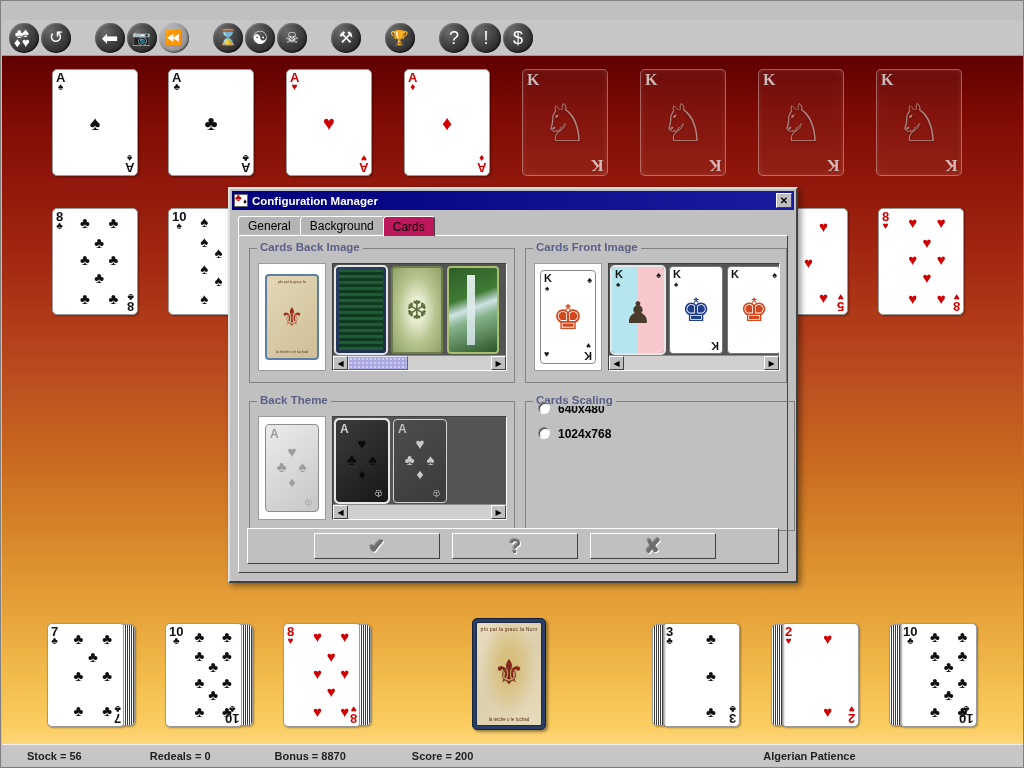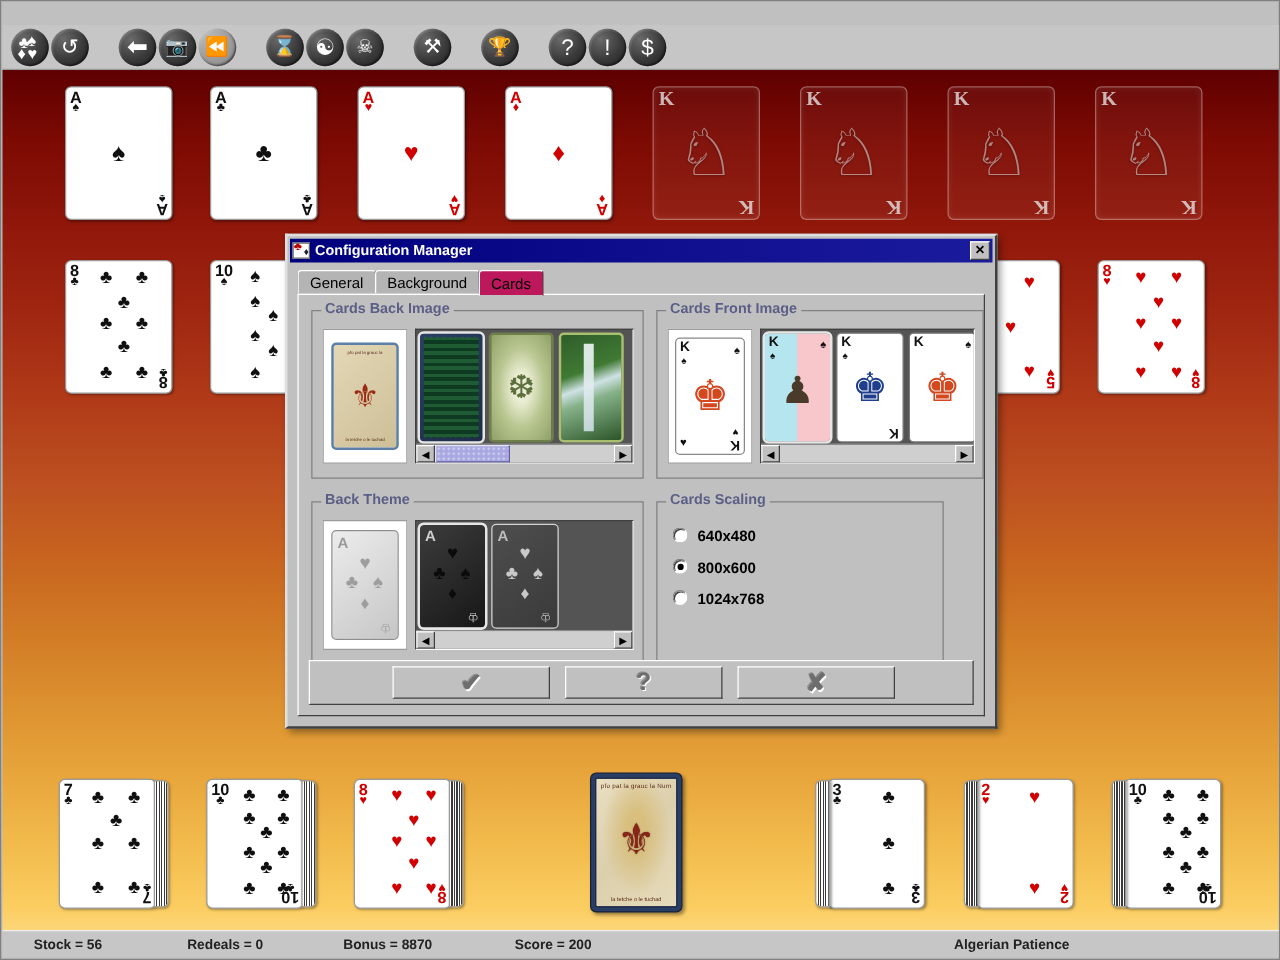--- a/index.html
+++ b/index.html
@@ -694,29 +694,25 @@
               </div>
             </div>
             <div class="hscroll">
               <div class="sbtn">◀</div>
               <div class="strack"></div>
               <div class="sbtn">▶</div>
             </div>
           </div>
         </div>
 
-        <div class="group" style="left:286px; top:165px; width:230px; height:130px; padding-top:20px;">
+        <div class="group" style="left:286px; top:165px; width:270px; height:130px; ">
           <span class="legend">Cards Scaling</span>
           <div class="radio-row">
             <span class="radio"></span>
             <span>640x480</span>
-          </div>
-          <div class="radio-row">
-            <span class="radio on"></span>
-            <span>800x600</span>
           </div>
           <div class="radio-row">
             <span class="radio"></span>
             <span>1024x768</span>
           </div>
         </div>
 
         <div class="btnbar">
           <div class="dbtn">
               <span>✔</span>

